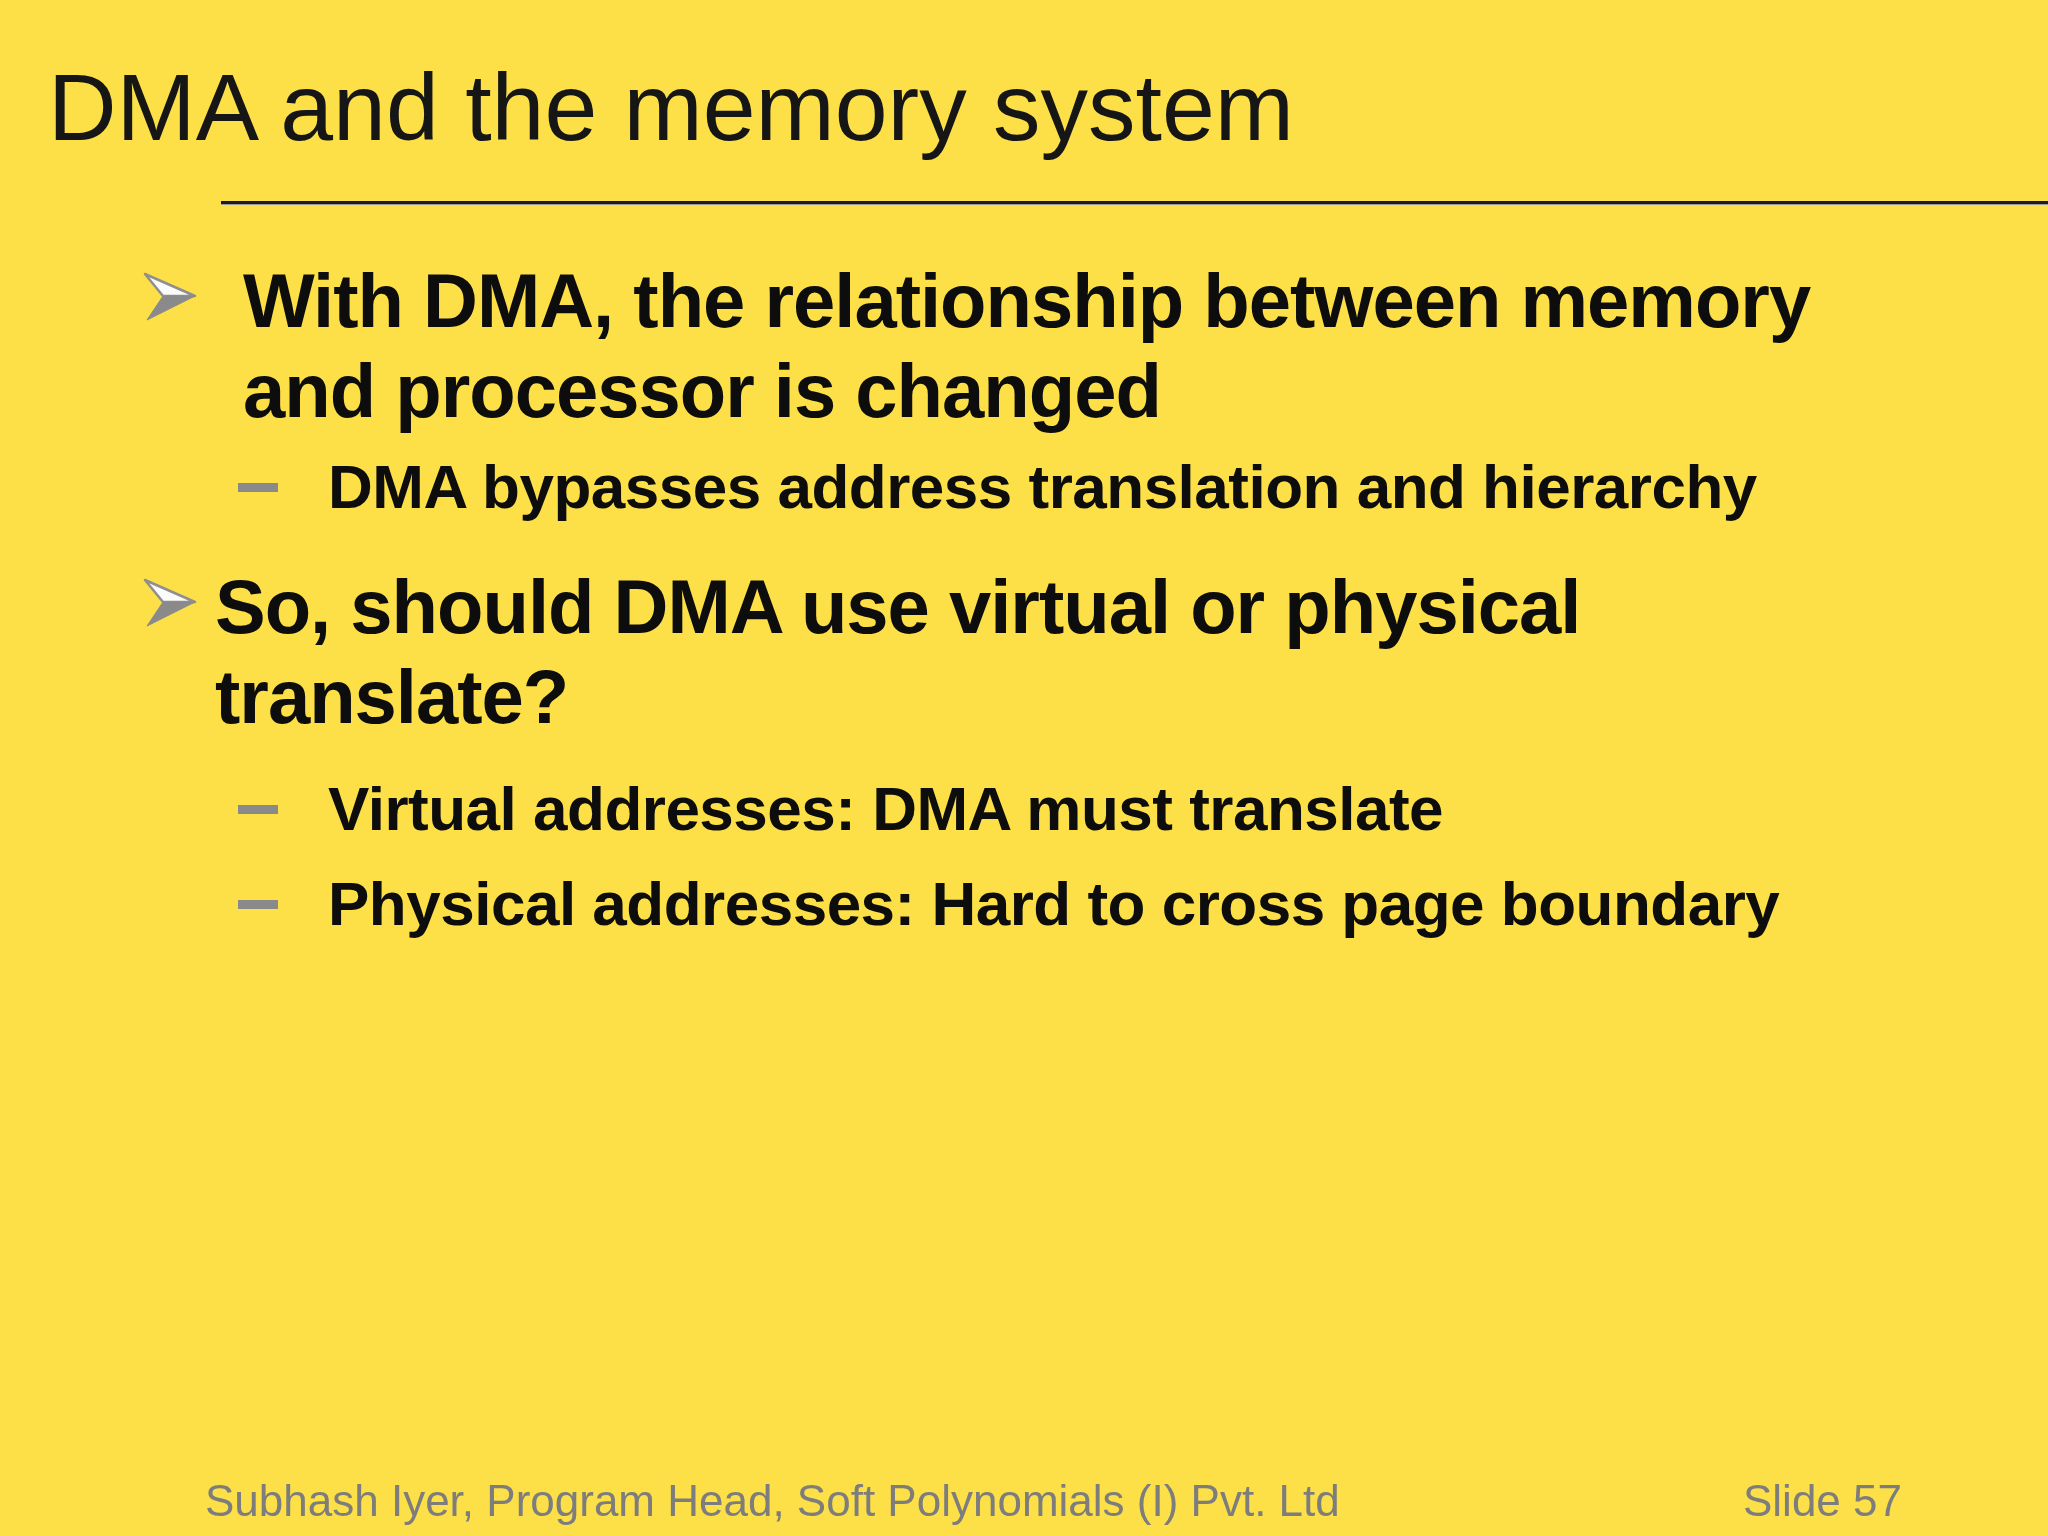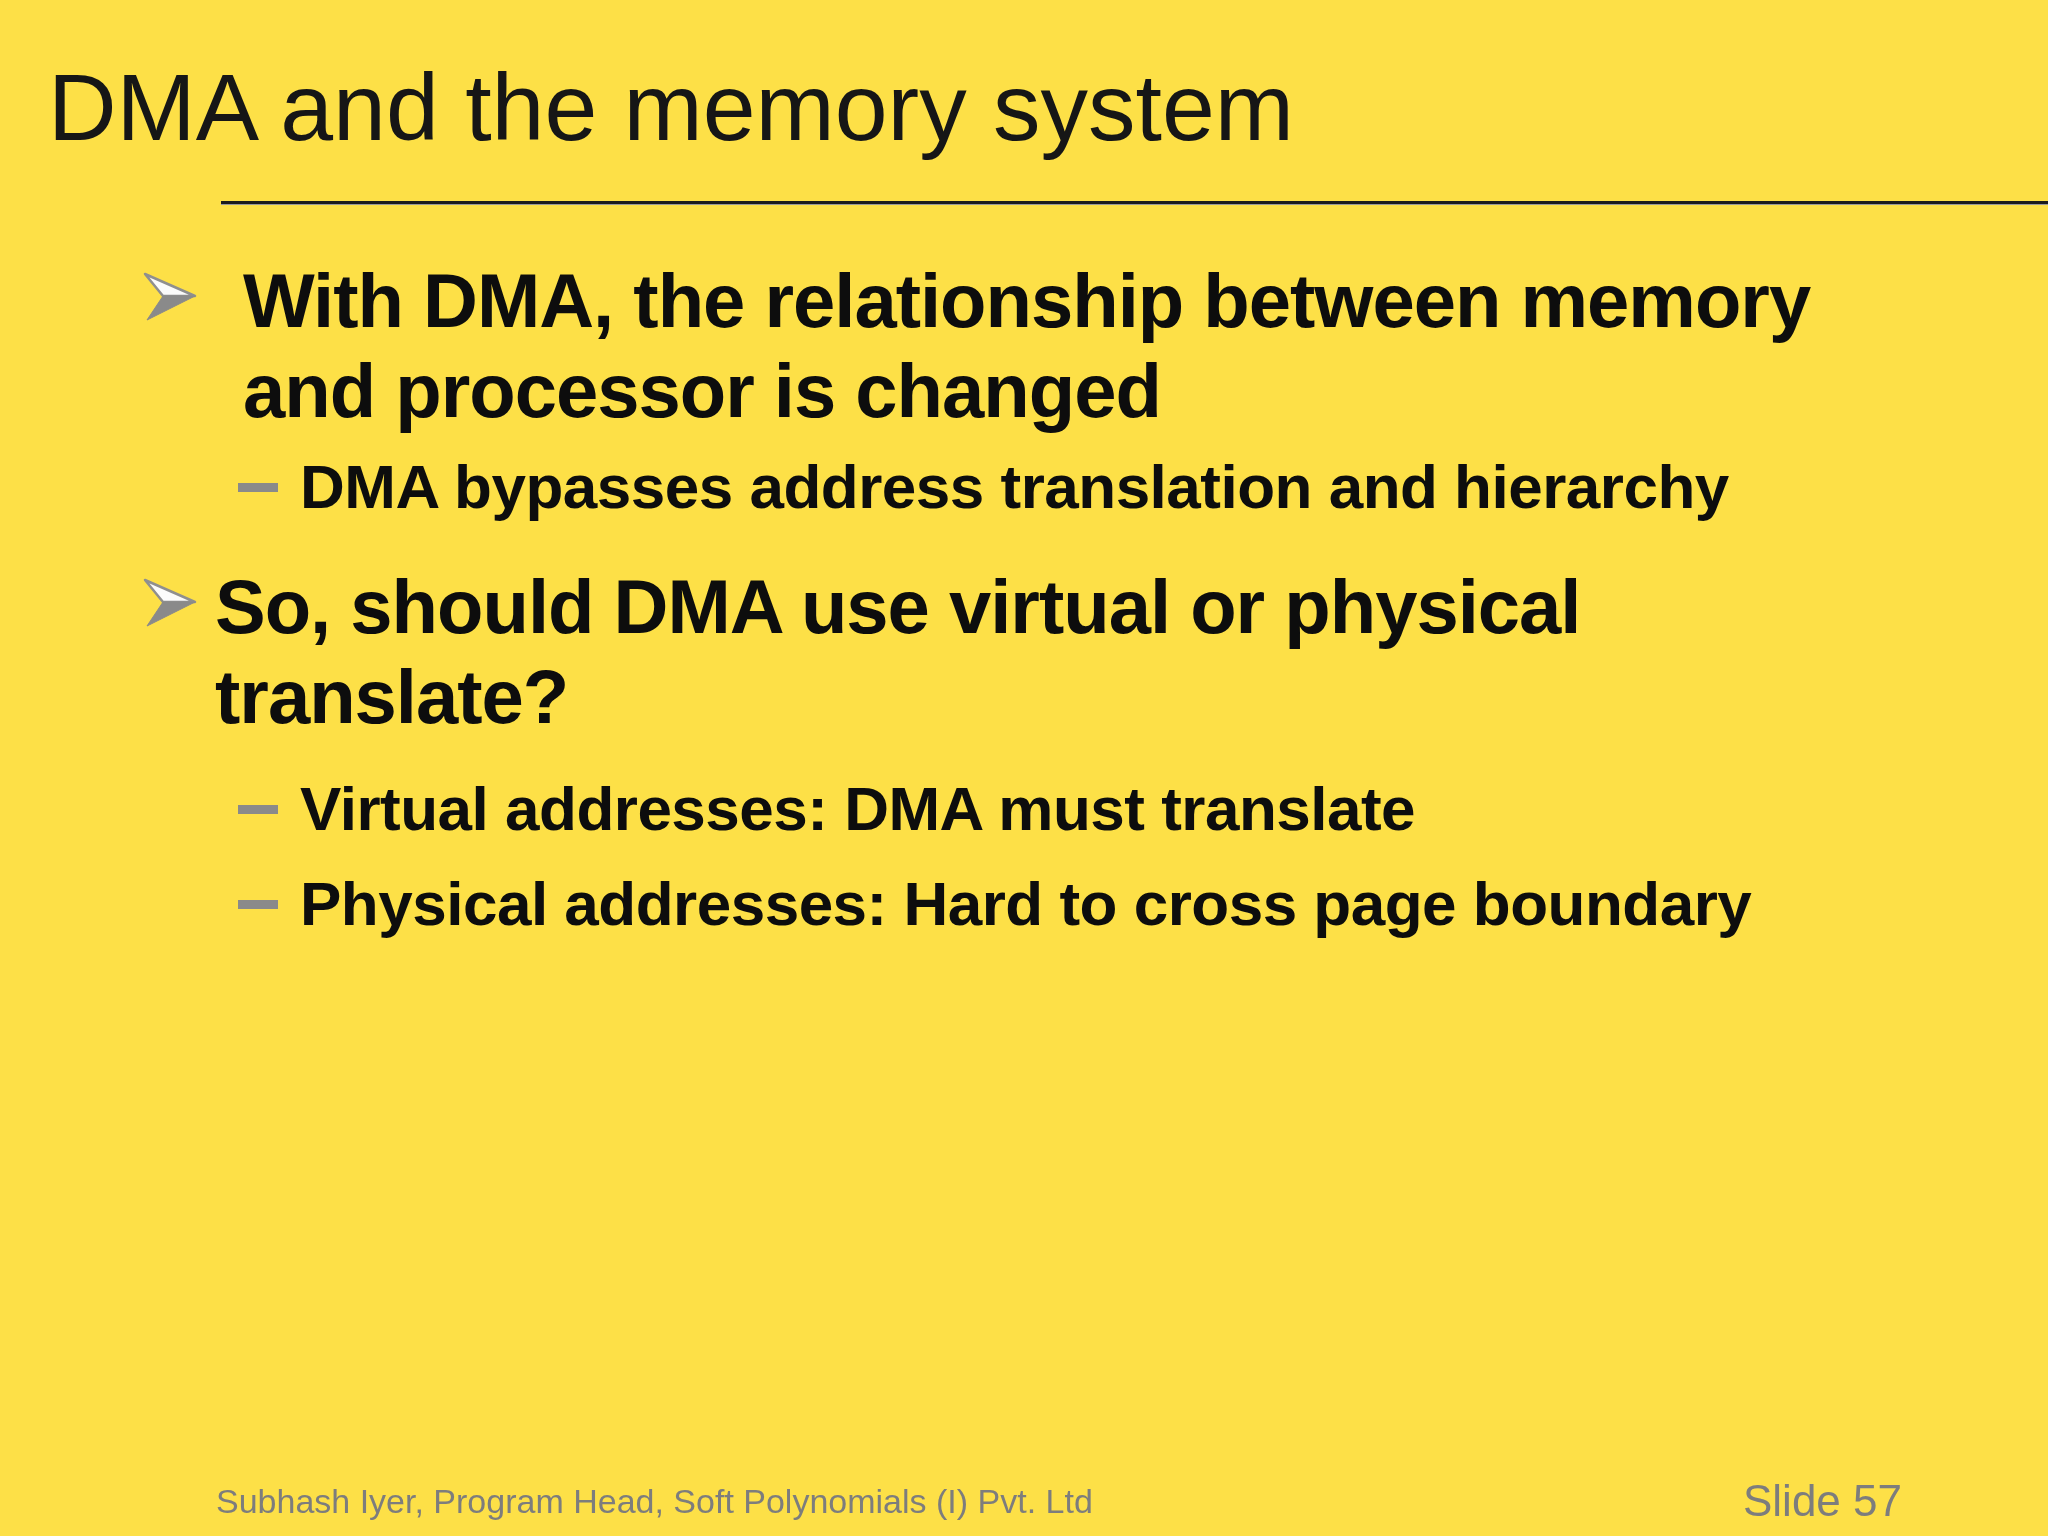--- a/index.html
+++ b/index.html
@@ -31,42 +31,42 @@
     border-bottom: 1px solid #9a9a9a;
   }
   .bullet {
     position: absolute;
     display: flex;
     align-items: flex-start;
     color: #0d0d0d;
     font-weight: bold;
   }
   .b-l1 { left: 143px; font-size: 76px; line-height: 90px; letter-spacing: -1px; }
-  .b-l2 { left: 238px; font-size: 62px; line-height: 74px; letter-spacing: -0.5px; }
+  .b-l2 { left: 238px; font-size: 62px; line-height: 74px; letter-spacing: -0.5px; gap: 28px; }
   .icon-col-1 { flex: 0 0 72px; width: 72px; }
   .icon-col-2 { flex: 0 0 62px; width: 62px; }
   .arrow-svg { margin-top: 16px; display: block; }
   .dash {
     display: block;
     width: 40px;
     height: 9px;
     background: #8a8a8a;
     margin-top: 33px;
   }
   .btext span { display: block; white-space: nowrap; }
   #b0 { top: 256px; gap: 28px; }
   #s1 { top: 450px; }
   #b2 { top: 562px; }
   #s2 { top: 772px; }
   #s3 { top: 867px; }
   .footer-author {
     position: absolute;
-    left: 216px;
+    left: 205px;
     top: 1481px;
-    font-size: 34px;
+    font-size: 44px;
     line-height: 40px;
     color: #7d7d7d;
     white-space: nowrap;
   }
   .footer-num {
     position: absolute;
     left: 1743px;
     top: 1481px;
     font-size: 44px;
     line-height: 40px;

